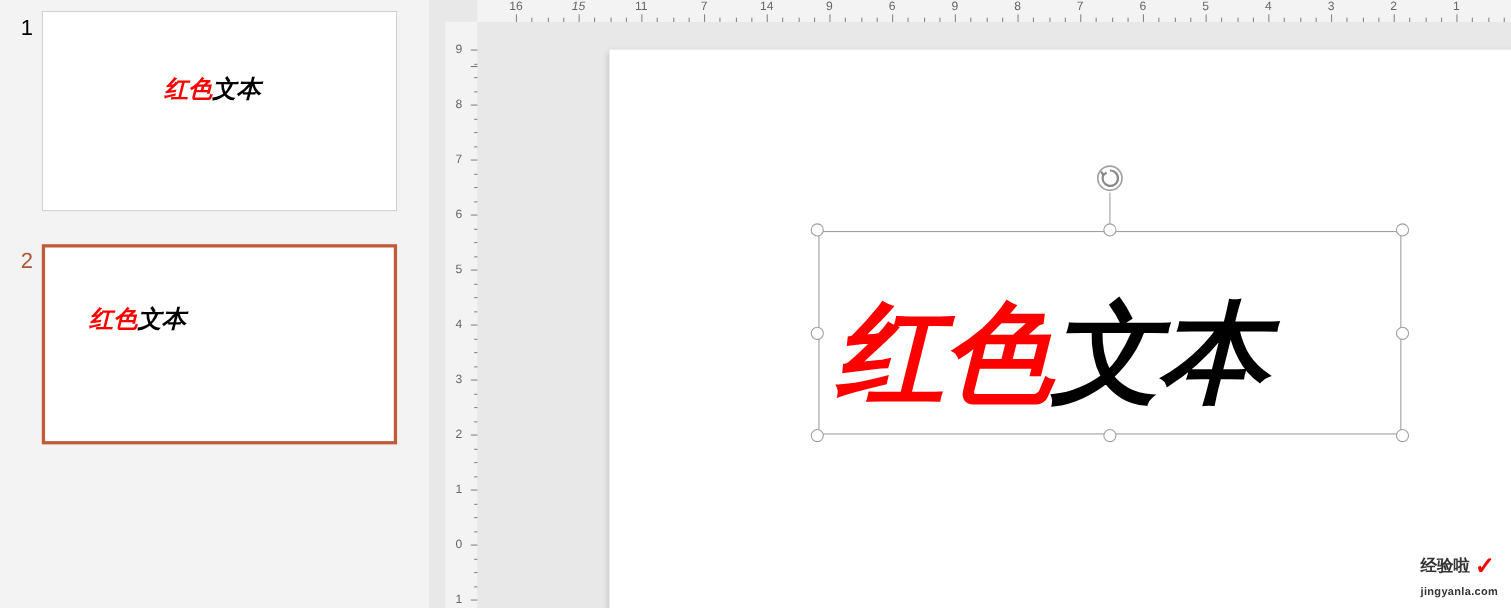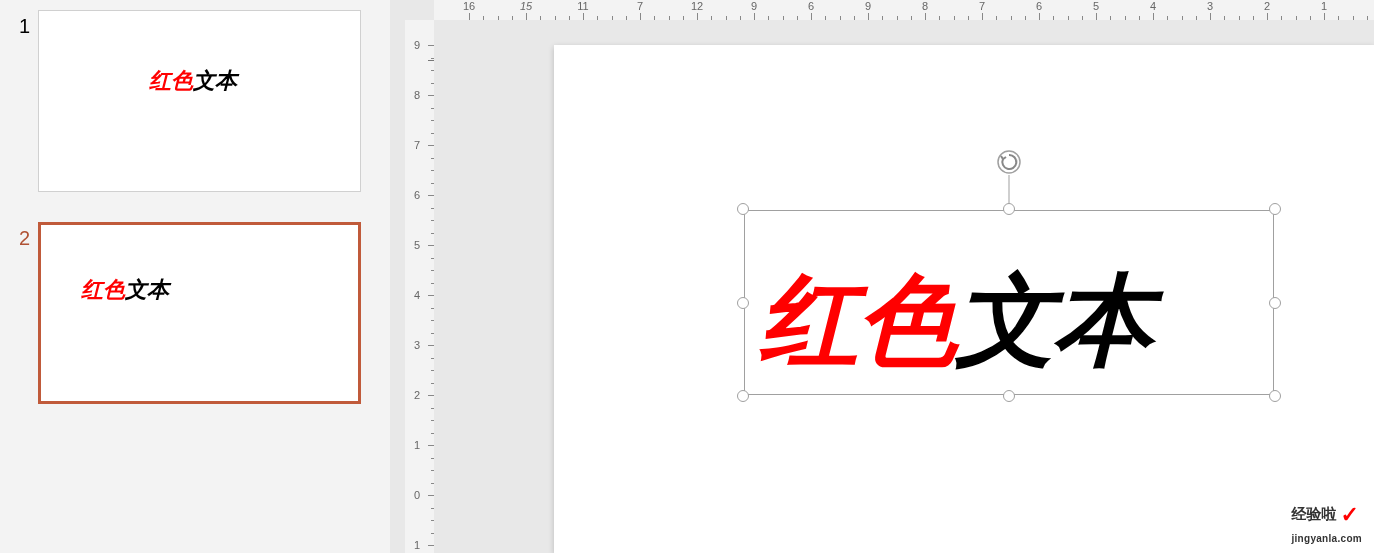--- a/index.html
+++ b/index.html
@@ -298,21 +298,21 @@
       <div class="ruler-h-label" style="left: 149px;">11</div>
       <div class="ruler-h-tick" style="left: 149px;"></div>
       <div class="ruler-h-tick minor" style="left: 163.25px;"></div>
       <div class="ruler-h-tick minor" style="left: 177.5px;"></div>
       <div class="ruler-h-tick minor" style="left: 191.75px;"></div>
       <div class="ruler-h-label" style="left: 206px;">7</div>
       <div class="ruler-h-tick" style="left: 206px;"></div>
       <div class="ruler-h-tick minor" style="left: 220.25px;"></div>
       <div class="ruler-h-tick minor" style="left: 234.5px;"></div>
       <div class="ruler-h-tick minor" style="left: 248.75px;"></div>
-      <div class="ruler-h-label" style="left: 263px;">12</div>
+      <div class="ruler-h-label" style="left: 263px;">14</div>
       <div class="ruler-h-tick" style="left: 263px;"></div>
       <div class="ruler-h-tick minor" style="left: 277.25px;"></div>
       <div class="ruler-h-tick minor" style="left: 291.5px;"></div>
       <div class="ruler-h-tick minor" style="left: 305.75px;"></div>
       <div class="ruler-h-label" style="left: 320px;">9</div>
       <div class="ruler-h-tick" style="left: 320px;"></div>
       <div class="ruler-h-tick minor" style="left: 334.25px;"></div>
       <div class="ruler-h-tick minor" style="left: 348.5px;"></div>
       <div class="ruler-h-tick minor" style="left: 362.75px;"></div>
       <div class="ruler-h-label" style="left: 377px;">6</div>

